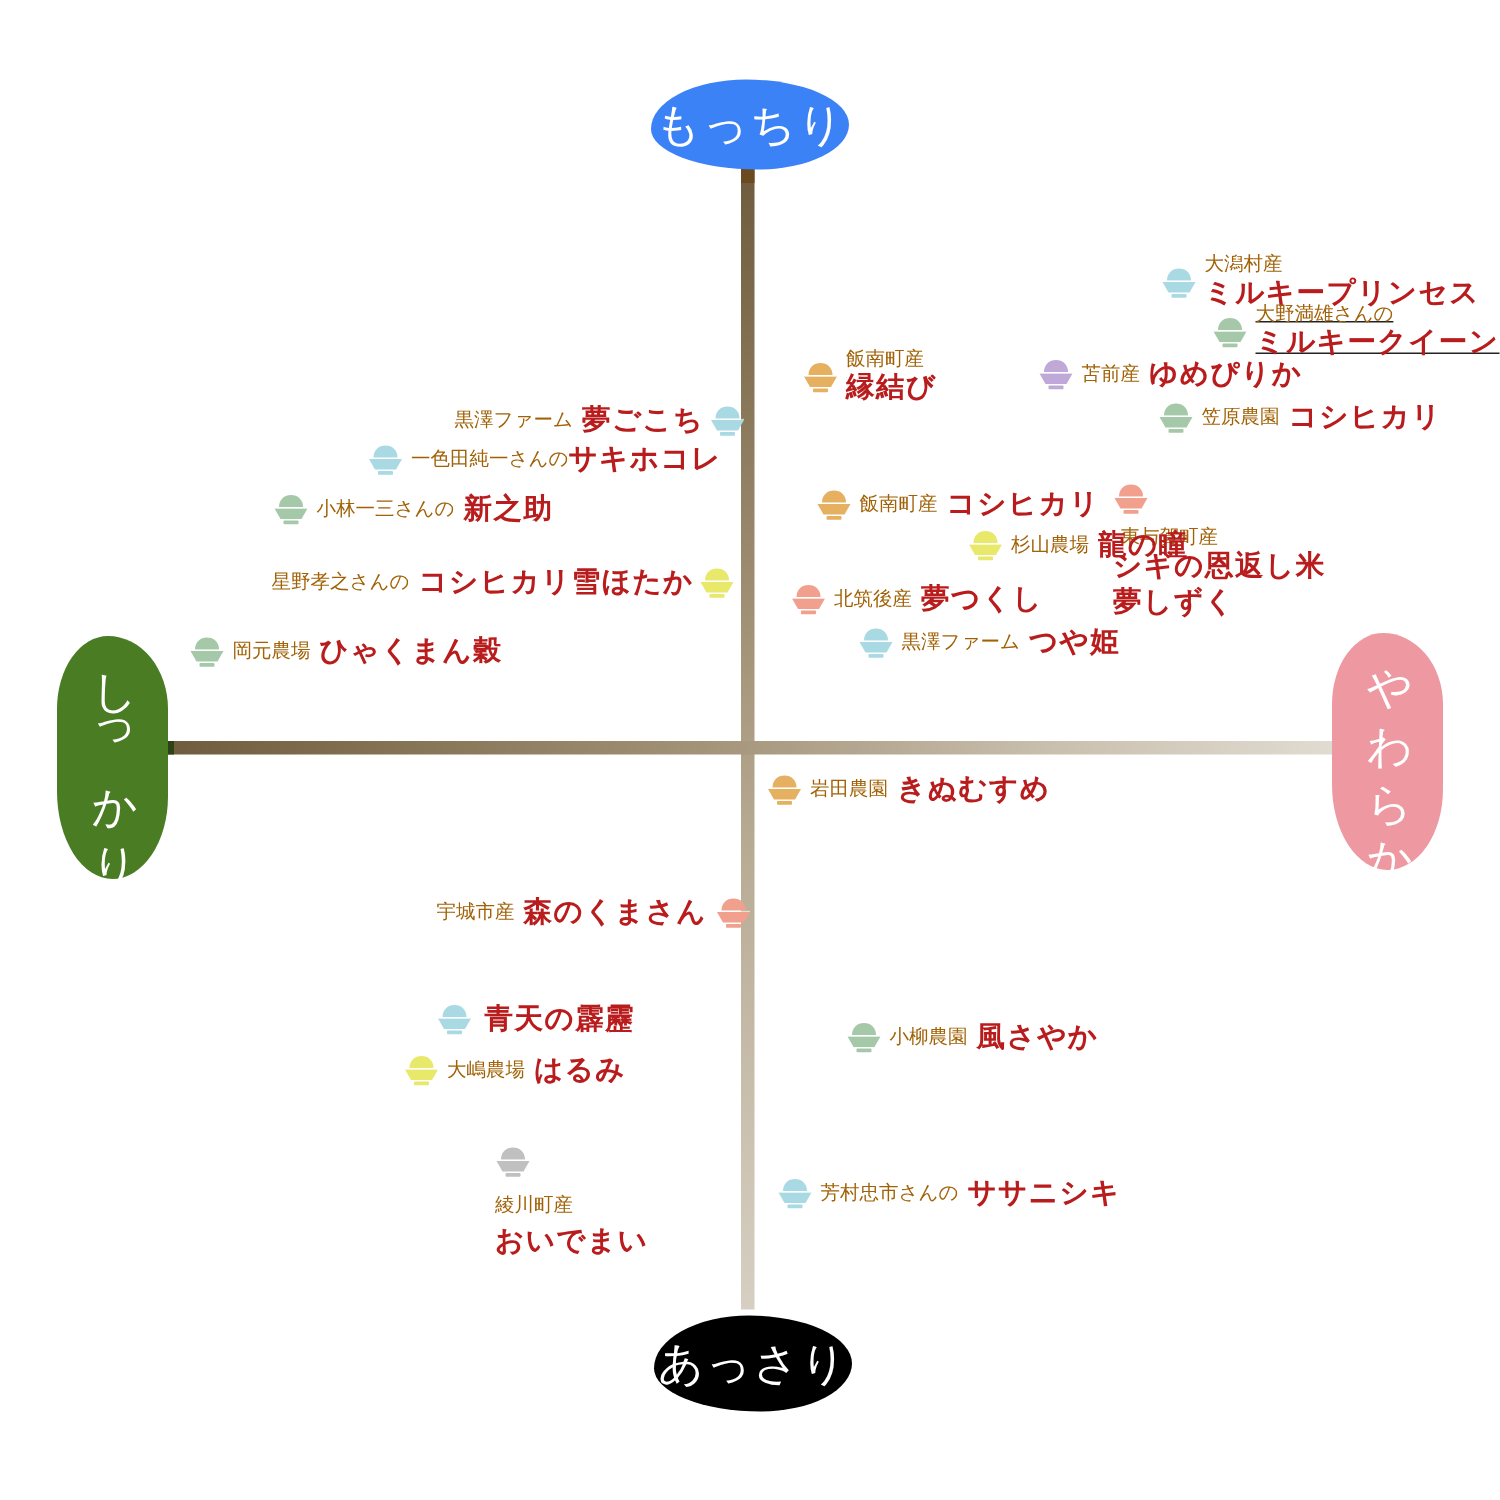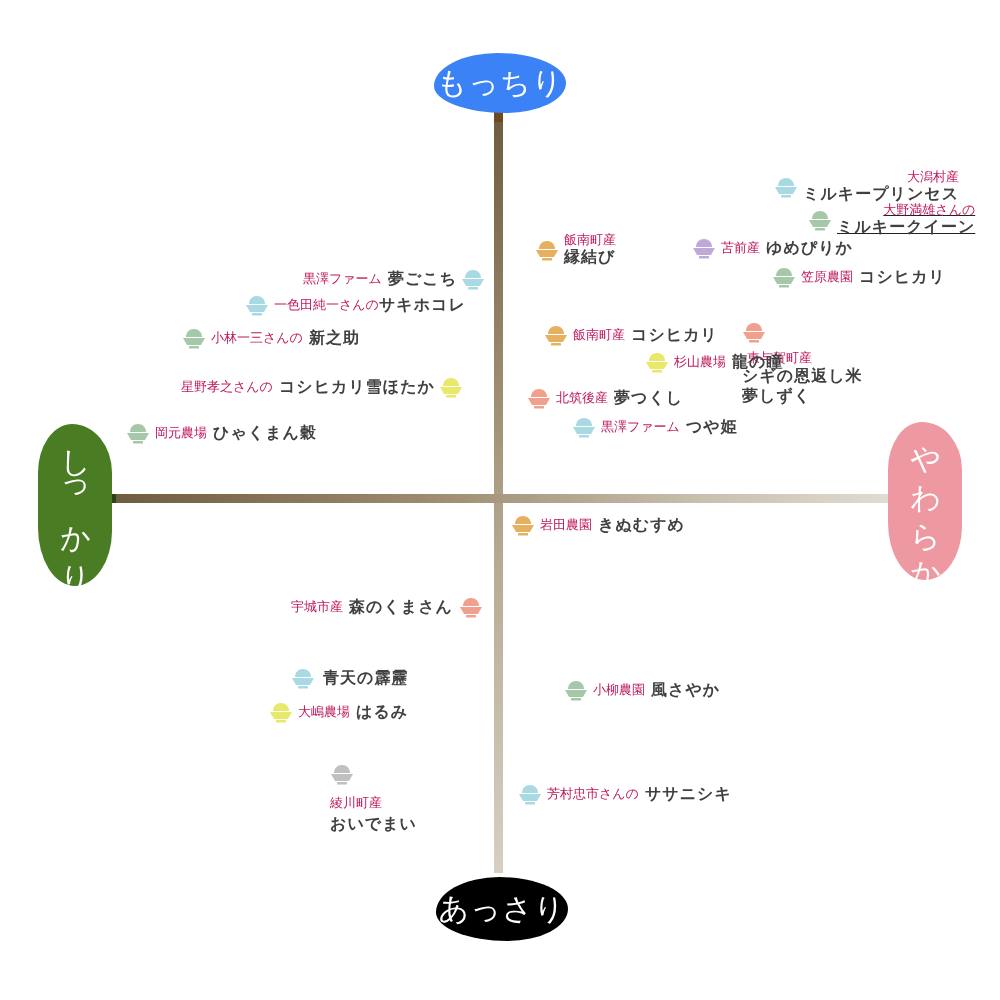--- a/index.html
+++ b/index.html
@@ -14,22 +14,22 @@
   .badge { position: absolute; color: #fff; display: flex; align-items: center; justify-content: center;
            font-size: 30px; letter-spacing: 1px; }
   .badge.horiz { border-radius: 48% 52% 46% 54% / 55% 50% 50% 45%; }
   .badge.vert { writing-mode: vertical-rl; border-radius: 46% 54% 50% 50% / 30% 30% 34% 36%; letter-spacing: 4px; }
   .badge-top { left: 434px; top: 53px; width: 132px; height: 60px; background: #3b82f6; }
   .badge-bottom { left: 436px; top: 877px; width: 132px; height: 64px; background: #000000; }
   .badge-left { left: 38px; top: 424px; width: 74px; height: 162px; background: #4a7d23; }
   .badge-right { left: 888px; top: 422px; width: 74px; height: 158px; background: #ee99a1; }
   .item { position: absolute; display: flex; align-items: center; white-space: nowrap; }
   .bowl { width: 24px; height: 24px; flex: 0 0 auto; }
-  .origin { font-size: 13px; margin: 0 6px 0 5px; color: #be185d; text-align: right; }
-  .name { font-size: 16px; font-weight: bold; letter-spacing: 1px; color: #404040; }
+  .origin { font-size: 13px; margin: 0 6px 0 5px; color: #a16207; }
+  .name { font-size: 19px; font-weight: bold; letter-spacing: 1px; color: #b91c1c; }
   .stack { display: flex; flex-direction: column; line-height: 1.15; }
   .stack .origin { margin: 0 0 0 5px; }
   .stack .name { margin-left: 5px; }
   .col { flex-direction: column; align-items: flex-start; }
 </style>
 </head>
 <body>
 
 <svg width="0" height="0" style="position:absolute">
   <defs>

